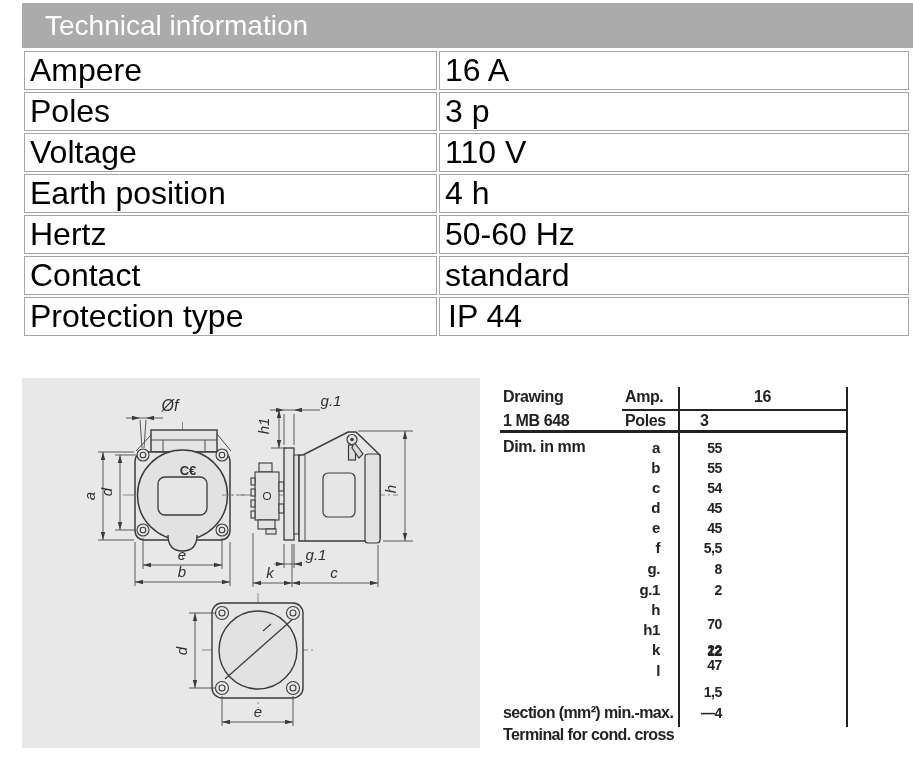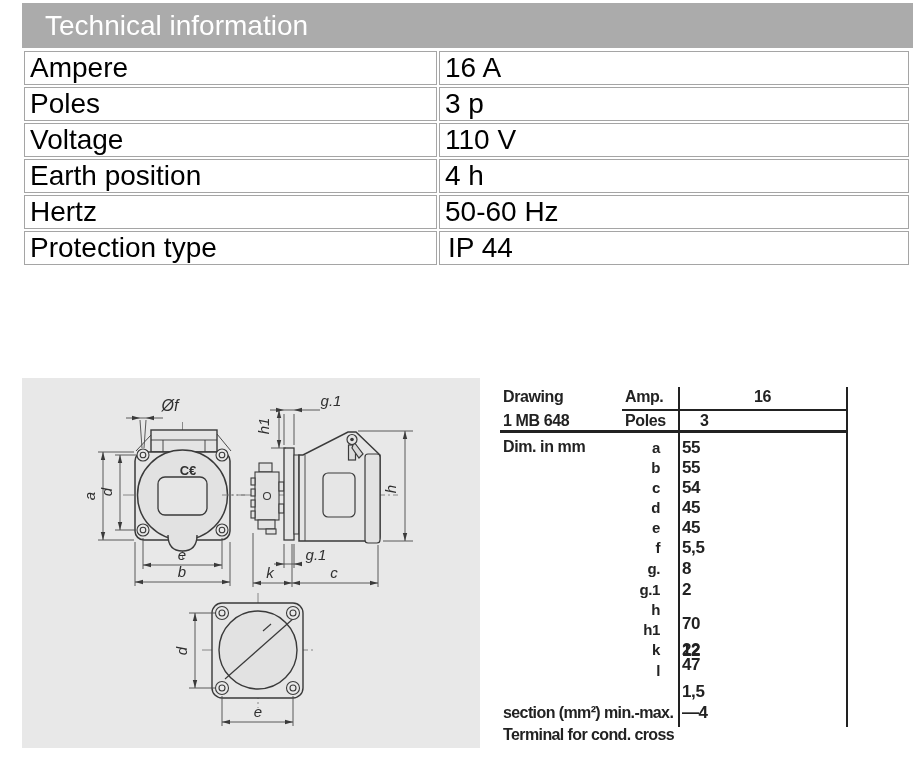--- a/index.html
+++ b/index.html
@@ -14,39 +14,39 @@
     background:#ababab;color:#ffffff;font-size:28px;line-height:45px;
     padding-left:23px;box-sizing:border-box;font-weight:400;
   }
   
   table.spec{
     position:absolute;left:22px;top:49px;width:889px;
     border-collapse:separate;border-spacing:2px;table-layout:fixed;
   }
   table.spec td{
     background:#ffffff;border:1px solid #a5a5a5;height:33px;
-    box-sizing:border-box;font-size:28px;color:#000;padding:0 0 0 5px;
+    box-sizing:border-box;font-size:32px;color:#000;padding:0 0 0 5px;
     vertical-align:middle;white-space:nowrap;overflow:hidden;
   }
   table.spec td.lbl{width:413px;}
   table.spec tr:last-child td.val{padding-left:8px;}
   
   .drawing{position:absolute;left:22px;top:378px;width:458px;height:370px;}
   .drawing svg{display:block;}
   
   .dimtable{
     position:absolute;left:500px;top:384px;width:352px;height:346px;
     font-weight:bold;color:#222;letter-spacing:-0.4px;
   }
   .dimtable .t{position:absolute;white-space:nowrap;font-size:16px;line-height:17px;}
   .dimtable .vline{position:absolute;width:2px;background:#222;}
   .dimtable .hline{position:absolute;height:1.5px;background:#222;}
   .dimtable .hline.thick{height:2.5px;}
   .dletter{position:absolute;left:118px;width:42px;text-align:right;font-size:15px;line-height:16px;}
-  .dvalue{position:absolute;left:182px;width:40px;text-align:left;font-size:17px;line-height:16px;}
+  .dvalue{position:absolute;left:182px;width:40px;text-align:right;font-size:14px;line-height:16px;}
   .amp16{position:absolute;left:178px;width:169px;text-align:center;font-size:16px;}
   .term{font-size:15px;letter-spacing:-0.6px;}
 </style>
 </head>
 <body>
 
 <div class="banner">Technical information</div>
 
 <table class="spec">
   <tbody>
@@ -62,20 +62,24 @@
       <td class="lbl">Voltage</td>
       <td class="val">110 V</td>
     </tr>
     <tr>
       <td class="lbl">Earth position</td>
       <td class="val">4 h</td>
     </tr>
     <tr>
       <td class="lbl">Hertz</td>
       <td class="val">50-60 Hz</td>
+    </tr>
+    <tr>
+      <td class="lbl">Contact</td>
+      <td class="val">standard</td>
     </tr>
     <tr>
       <td class="lbl">Protection type</td>
       <td class="val">IP 44</td>
     </tr>
   </tbody>
 </table>
 
 <div class="drawing">
 <svg width="458" height="370" viewBox="0 0 458 370" xmlns="http://www.w3.org/2000/svg">

